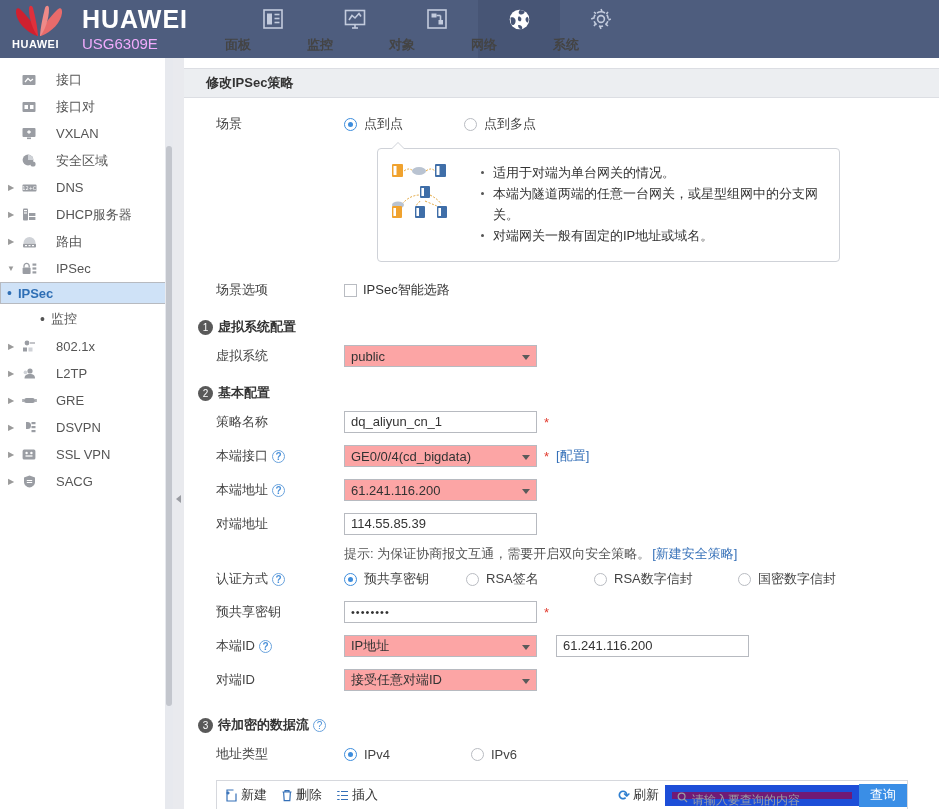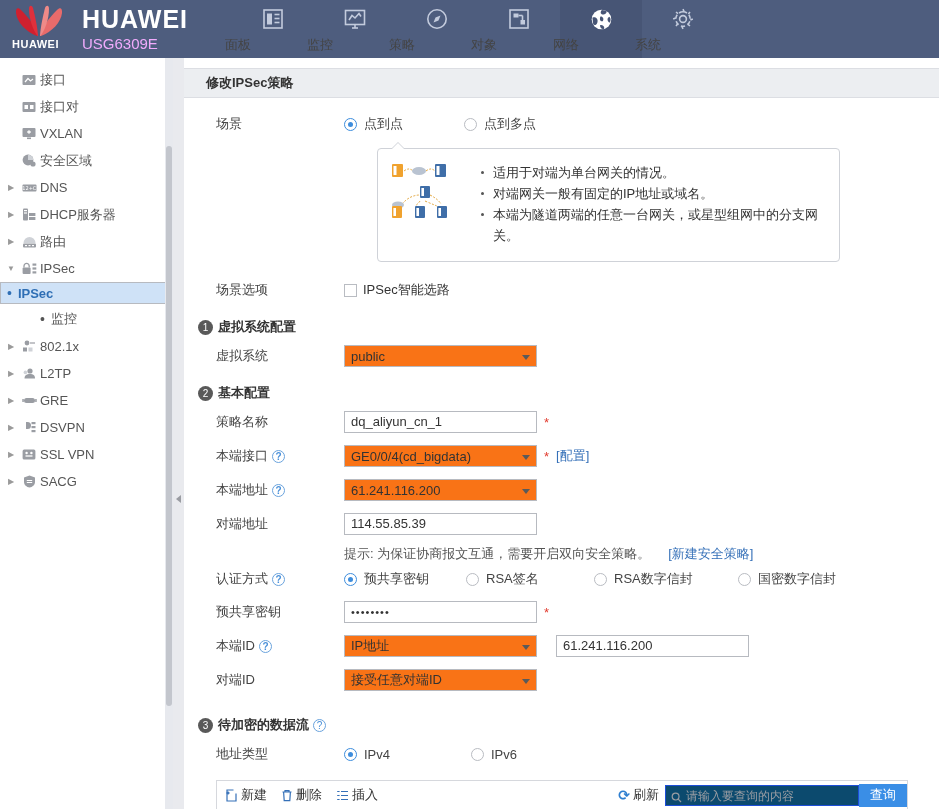--- a/index.html
+++ b/index.html
@@ -32,21 +32,21 @@
     letter-spacing:0.5px;
   }
   .brand-names { margin-left:12px; line-height:1.1; }
   .brand-names .b1 {
     font-size:25px; font-weight:bold; color:#fff; letter-spacing:1px;
   }
   .brand-names .b2 {
     font-size:15px; color:#f0abfc; margin-top:3px;
   }
 
-  .navtabs { display:flex; align-items:stretch; }
+  .navtabs { display:flex; align-items:stretch;font-weight:bold; }
   .navtab {
     width:82px;
     display:flex; flex-direction:column;
     align-items:center; justify-content:center;
     color:#c3cbdd; cursor:pointer;
     padding-top:2px;
   }
   .navtab.active { background:#44527099; background:#475575; color:#fff; }
   .navtab .ico { height:26px; display:flex; align-items:center; }
   .navtab .lbl { font-size:13px; margin-top:4px; }
@@ -66,21 +66,21 @@
     display:flex; align-items:center;
     height:27px; padding-left:4px;
     color:#555; cursor:pointer; white-space:nowrap;
   }
   .sb-item .arrow {
     width:14px; text-align:center; font-size:8px; color:#9a9a9a; flex:0 0 14px;
   }
   .sb-item .sico {
     width:22px; flex:0 0 22px; display:flex; align-items:center; justify-content:center;
   }
-  .sb-item .slbl { font-size:13px; margin-left:0; }
+  .sb-item .slbl { font-size:13px; margin-left:16px; }
 
   .sb-sub {
     display:flex; align-items:center; height:29px;
     padding-left:40px; cursor:pointer; color:#555;
   }
   .sb-sub .dot { font-size:14px; margin-right:6px; color:#555; line-height:1; }
   .sb-sub.sel { background:#cfe2f7; }
   .sb-sub.sel .sublbl { color:#2f6fb5; font-weight:bold; }
   .sb-sub.sel .dot { color:#2f6fb5; }
   .sublbl { font-size:13px; }
@@ -180,21 +180,21 @@
     font-size:10px; line-height:15px; text-align:center; margin-right:5px;
     font-weight:normal; flex:0 0 15px;
   }
 
   .inp {
     width:193px; height:22px; border:1px solid #b7bac0; background:#fff;
     font-size:13px; color:#333; padding:0 6px; line-height:20px;
     display:flex; align-items:center; font-family:inherit;
   }
   .sel {
-    width:193px; height:22px; border:1px solid #b7bac0; background:#f97316;
+    width:193px; height:22px; border:1px solid #b7bac0; background:#fca5a5;
     font-size:13px; color:#333; padding:0 18px 0 6px;
     display:flex; align-items:center; position:relative;
   }
   .sel .car {
     position:absolute; right:6px; top:9px;
     width:0;height:0;border-left:4px solid transparent;border-right:4px solid transparent;
     border-top:5px solid #5a5a5a;
   }
   .req { color:#e23b2e; margin-left:7px; font-size:13px; }
   .lnk { color:#3570b8; font-size:13px; margin-left:7px; cursor:pointer; }
@@ -213,22 +213,22 @@
   }
   .tbtn {
     display:flex; align-items:center; font-size:13px; color:#333;
     margin-right:14px; cursor:pointer;
   }
   .tbtn .bi { margin-right:3px; display:flex; align-items:center; }
   .tbar .spacer { flex:1; }
   .refresh { display:flex; align-items:center; font-size:13px; color:#333; margin-right:6px; cursor:pointer; }
   .refresh .ri { color:#2f7fd0; font-size:14px; margin-right:3px; font-weight:bold; }
   .searchbox {
-    width:194px; height:21px; border:1px solid #1d4ed8; background:#0c4a6e;
-    display:flex; align-items:flex-end; padding:0 5px; font-size:12px; color:#9a9da3;
+    width:194px; height:21px; border:7px solid #1d4ed8; background:#701a75;
+    display:flex; align-items:flex-start; padding:0 5px; font-size:12px; color:#9a9da3;
   }
   .searchbox .si { margin-right:4px; color:#9a9da3; font-size:11px; }
   .qbtn {
     width:48px; height:23px; background:#3a8ee6; color:#fff;
     font-size:13px; display:flex; align-items:center; justify-content:center;
     cursor:pointer;
   }
 
   .thead {
     display:flex; align-items:center; height:28px;
@@ -286,29 +286,20 @@
         <svg width="24" height="24" viewBox="0 0 24 24" fill="none" stroke="#c3cbdd" stroke-width="1.6">
           <rect x="2.5" y="3.5" width="19" height="14"></rect>
             <polyline points="6,13 9,8.5 12,11 16,6.5 18,9.5"></polyline>
           <line x1="9" y1="21" x2="15" y2="21"></line>
             <line x1="12" y1="17.5" x2="12" y2="21"></line>
         </svg>
       </div>
       <div class="lbl">监控</div>
     </div>
 
-    <div class="navtab">
-      <div class="ico">
-        <svg width="24" height="24" viewBox="0 0 24 24" fill="none" stroke="#c3cbdd" stroke-width="1.6">
-          <circle cx="12" cy="12" r="9.2"></circle>
-            <polygon points="15.5,8.5 10.5,10.5 8.5,15.5 13.5,13.5" fill="#c3cbdd" stroke="none"></polygon>
-        </svg>
-      </div>
-      <div class="lbl">策略</div>
-    </div>
 
     <div class="navtab">
       <div class="ico">
         <svg width="24" height="24" viewBox="0 0 24 24" fill="none" stroke="#c3cbdd" stroke-width="1.6">
           <rect x="3" y="3" width="18" height="18"></rect>
           <rect x="6.5" y="6.5" width="5" height="4" fill="#c3cbdd" stroke="none"></rect>
           <rect x="13.5" y="13" width="4.5" height="4.5" fill="#c3cbdd" stroke="none"></rect>
           <line x1="11.5" y1="8.5" x2="15.5" y2="8.5"></line>
             <line x1="15.5" y1="8.5" x2="15.5" y2="13"></line>
         </svg>
@@ -589,22 +580,22 @@
               <rect x="3.4" y="49" width="2.6" height="8" fill="#fff"></rect>
             <rect x="25" y="47" width="10" height="12" rx="1" fill="#3f6ea8"></rect>
               <rect x="26.4" y="49" width="2.6" height="8" fill="#fff"></rect>
             <rect x="47" y="47" width="10" height="12" rx="1" fill="#3f6ea8"></rect>
               <rect x="48.4" y="49" width="2.6" height="8" fill="#fff"></rect>
             <path d="M30 42 q-2 3 -5 5 M35 42 q7 3 12 5" stroke="#e3a63c" stroke-width="1" fill="none" stroke-dasharray="2 1.5"></path>
           </svg>
         </div>
         <ul>
           <li>适用于对端为单台网关的情况。</li>
+          <li>本端为隧道两端的任意一台网关，或星型组网中的分支网关。</li>
           <li>对端网关一般有固定的IP地址或域名。</li>
-          <li>本端为隧道两端的任意一台网关，或星型组网中的分支网关。</li>
         </ul>
       </div>
 
       <div class="row" style="margin-top:14px">
         <div class="lbl">
           <span>场景选项</span>
         </div>
         <div class="fields">
           <label style="display:flex;align-items:center;cursor:pointer">
             <span class="cb"></span>
@@ -683,21 +674,21 @@
           <div class="inp">
             <span>114.55.85.39</span>
           </div>
         </div>
       </div>
 
       <div class="row" style="margin-top:7px;min-height:18px">
         <div class="lbl"></div>
         <div class="fields">
           <span class="hint">提示: 为保证协商报文互通，需要开启双向安全策略。</span>
-          <span class="lnk" style="margin-left:18px">[新建安全策略]</span>
+          <span class="lnk" style="margin-left:2px">[新建安全策略]</span>
         </div>
       </div>
 
       <div class="row" style="margin-top:2px">
         <div class="lbl">
           <span>认证方式</span>
           <span class="qm">?</span>
         </div>
         <div class="fields">
           <label class="radio on" style="width:122px">

